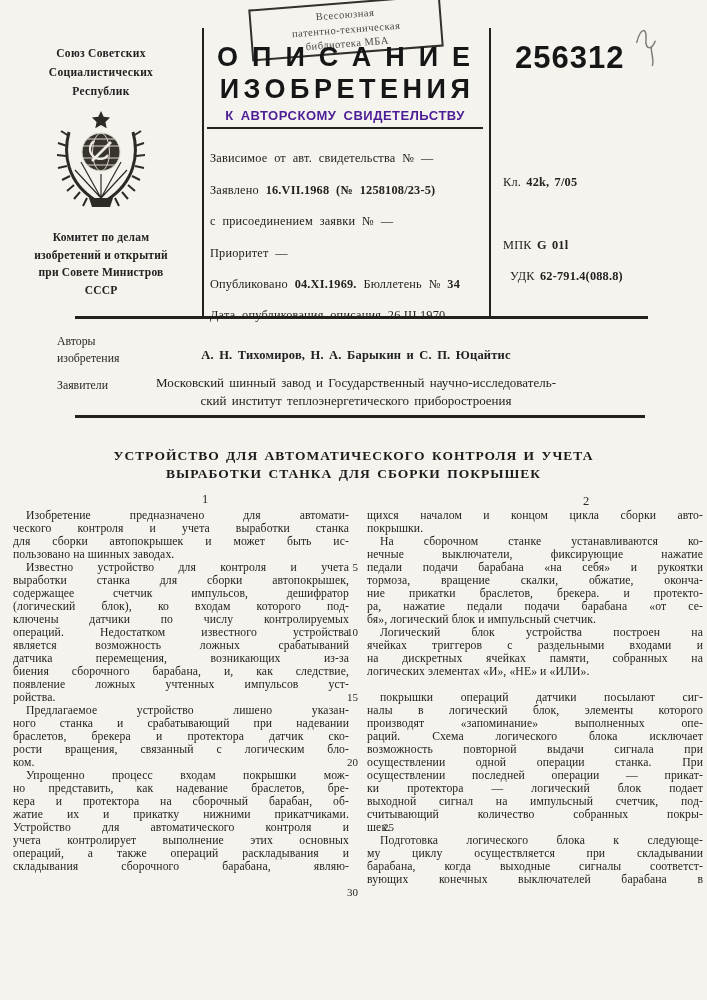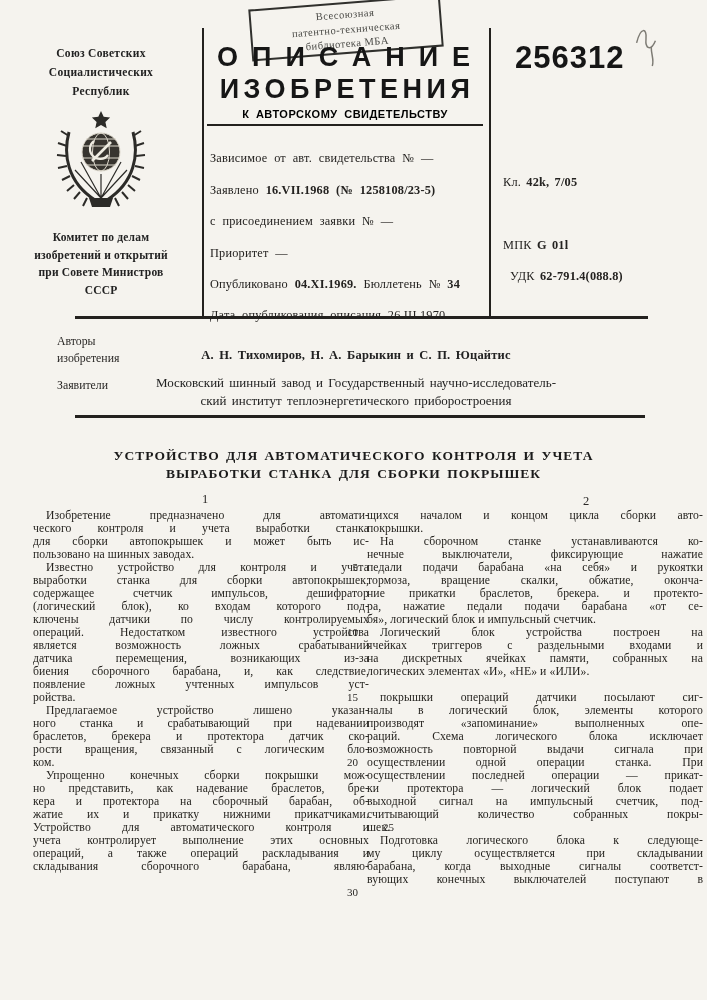--- a/index.html
+++ b/index.html
@@ -28,22 +28,22 @@
          border:2.5px solid #30302d;transform:rotate(-4.5deg);
          font-size:10.5px;line-height:14.5px;color:#4a4a46;text-align:center;
          padding-top:4px;letter-spacing:.5px;box-sizing:border-box;}
   .kind1,.kind2{position:absolute;left:207px;width:276px;text-align:center;
          font-family:"Liberation Sans","DejaVu Sans",sans-serif;font-weight:bold;
          color:#161616;}
   .kind1{top:42px;font-size:27px;letter-spacing:14px;text-indent:10px;}
   .kind2{top:74px;font-size:27px;letter-spacing:4.5px;text-indent:4px;}
   .subtitle{position:absolute;left:207px;top:108px;width:276px;text-align:center;
          font-family:"Liberation Sans","DejaVu Sans",sans-serif;font-weight:bold;
-         font-size:11px;letter-spacing:.5px;word-spacing:3px;
-         padding-bottom:4px;border-bottom:2.5px solid #23211e;color:#000000;}
+         font-size:13px;letter-spacing:.5px;word-spacing:3px;
+         padding-bottom:4px;border-bottom:2.5px solid #23211e;color:#4c1d95;}
   .docnum{position:absolute;left:497px;top:40px;
          font-family:"Liberation Sans","DejaVu Sans",sans-serif;font-weight:bold;
          font-size:31px;letter-spacing:1px;color:#161616;margin-left:18px;}
   .squiggle{position:absolute;left:630px;top:22px;width:32px;height:46px;}
 
   
   .field{position:absolute;left:210px;width:285px;font-size:12.3px;
          word-spacing:3.5px;letter-spacing:.2px;color:#242220;margin-top:8px;}
   .f1{top:143px;} .f2{top:175px;} .f3{top:206px;}
   .f4{top:238px;} .f5{top:269px;} .f6{top:300px;}
@@ -63,21 +63,21 @@
   
   .inv-title{position:absolute;left:90px;top:447px;width:527px;text-align:center;
          font-weight:bold;font-size:13.5px;line-height:18px;
          letter-spacing:1px;word-spacing:2px;color:#1b1b1b;}
   .colnum{position:absolute;width:24px;text-align:center;font-size:12.5px;color:#2a2826;}
   .c1{left:193px;top:492px;} .c2{left:574px;top:494px;}
 
   
   .bodycol{position:absolute;top:509px;width:336px;font-size:11.7px;
          line-height:13px;letter-spacing:.1px;color:#262420;}
-  .leftcol{left:13px;margin-left:20px;} .rightcol{left:367px;}
+  .leftcol{left:13px;} .rightcol{left:367px;}
   .tl{text-align:justify;text-align-last:justify;}
   .tl.last{text-align-last:left;}
   .para{margin:0;}
   .para.ind .tl:first-child{text-indent:13px;}
   .para.gap{margin-top:13px;}
   .gnum{position:absolute;left:337px;width:21px;text-align:right;
         font-size:11px;color:#2a2826;}
   .g0{top:561px;} .g1{top:626px;} .g2{top:691px;}
   .g3{top:756px;} .g4{top:821px;margin-left:36px;} .g5{top:886px;}
 </style>
@@ -182,21 +182,21 @@
         <div class="tl last">ройства.</div>
       </div>
       <div class="para ind">
         <div class="tl">Предлагаемое   устройство  лишено указан-</div>
         <div class="tl">ного станка и срабатывающий при надевании</div>
         <div class="tl">браслетов, брекера и протектора датчик ско-</div>
         <div class="tl">рости вращения, связанный с логическим бло-</div>
         <div class="tl last">ком.</div>
       </div>
       <div class="para ind">
-        <div class="tl">Упрощенно конечных сборки покрышки мож-</div>
+        <div class="tl">Упрощенно процесс входам покрышки мож-</div>
         <div class="tl">но представить, как надевание браслетов, бре-</div>
         <div class="tl">кера и протектора на сборочный барабан, об-</div>
         <div class="tl">жатие их и прикатку нижними прикатчиками.</div>
         <div class="tl">Устройство для автоматического  контроля и</div>
         <div class="tl">учета контролирует выполнение этих основных</div>
         <div class="tl">операций, а также операций раскладывания и</div>
         <div class="tl">складывания  сборочного  барабана,  являю-</div>
       </div>
     </div>
   <div class="bodycol rightcol">
@@ -229,21 +229,21 @@
         <div class="tl">осуществлении последней операции — прикат-</div>
         <div class="tl">ки  протектора — логический  блок  подает</div>
         <div class="tl">выходной сигнал на импульсный счетчик, под-</div>
         <div class="tl">считывающий количество  собранных покры-</div>
         <div class="tl last">шек.</div>
       </div>
       <div class="para ind">
         <div class="tl">Подготовка логического блока к следующе-</div>
         <div class="tl">му циклу осуществляется  при складывании</div>
         <div class="tl">барабана, когда выходные сигналы соответст-</div>
-        <div class="tl">вующих конечных выключателей поступают в</div>
+        <div class="tl">вующих конечных выключателей барабана в</div>
       </div>
     </div>
 
   <div class="gnum g0">5</div>
   <div class="gnum g1">10</div>
   <div class="gnum g2">15</div>
   <div class="gnum g3">20</div>
   <div class="gnum g4">25</div>
   <div class="gnum g5">30</div>
 

